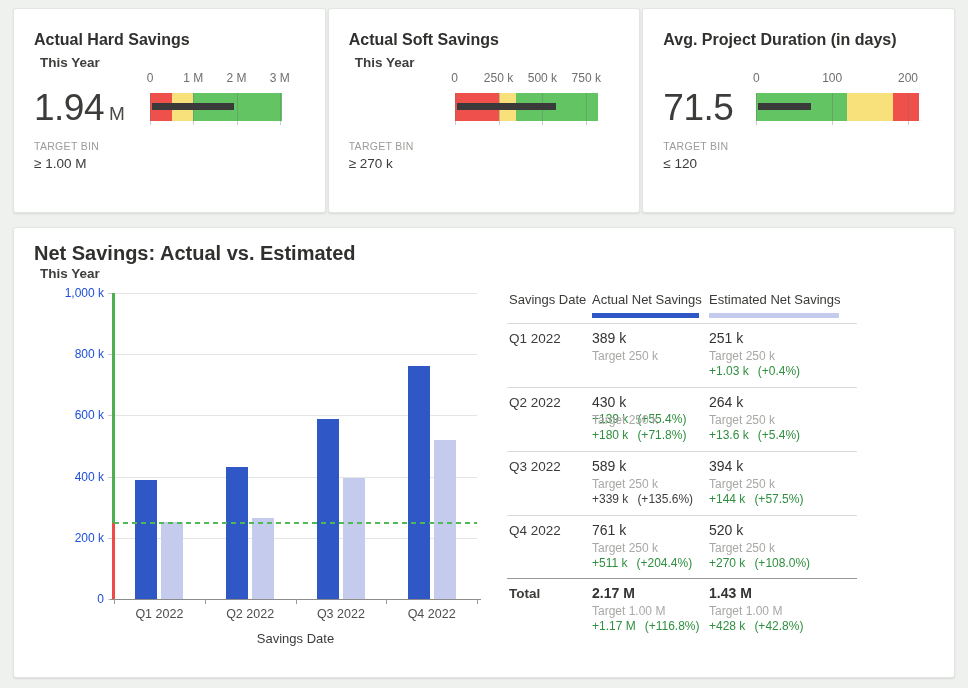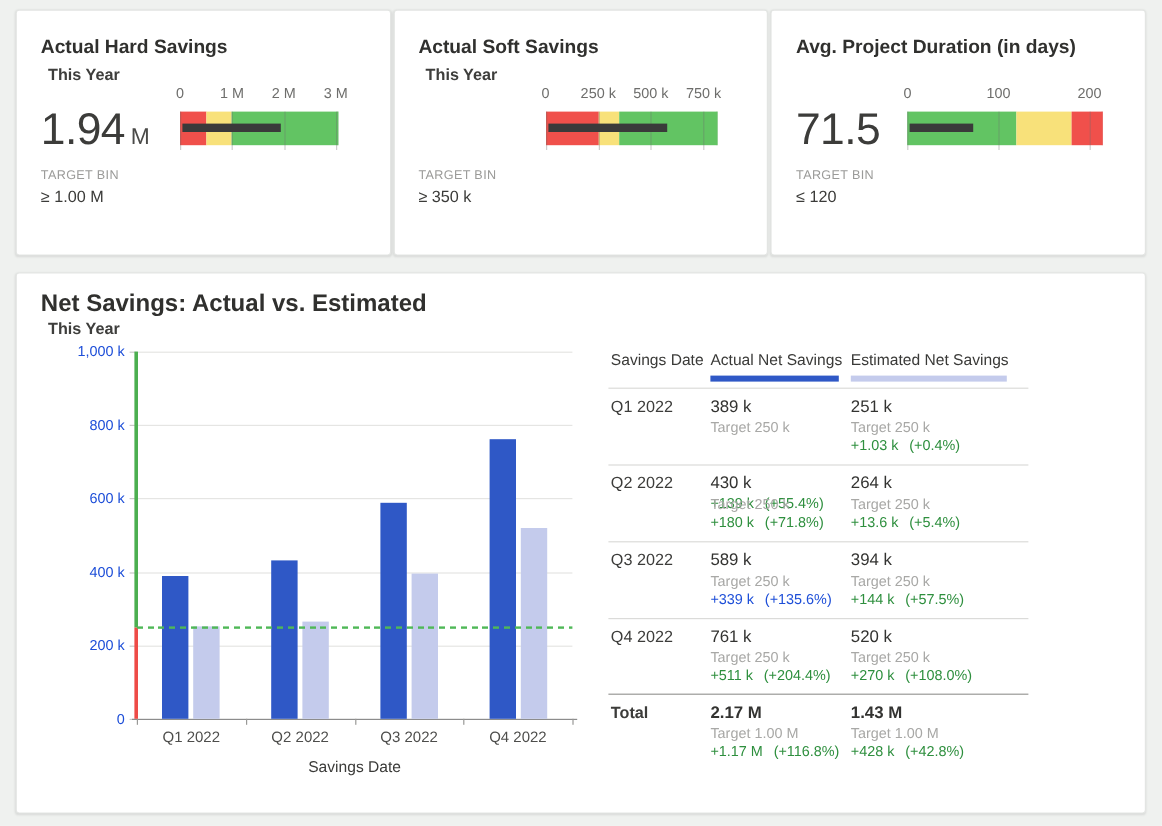--- a/index.html
+++ b/index.html
@@ -108,21 +108,21 @@
             <div class="b-seg" style="left: 43.865px; width: 17.546px; background: rgb(248, 225, 122);"></div>
             <div class="b-seg" style="left: 61.411px; width: 81.589px; background: rgb(98, 196, 99);"></div>
             <div class="b-measure" style="width: 99.7669px;"></div>
           </div>
           <div class="b-tick" style="left: 0px;"></div>
           <div class="b-tick" style="left: 43.865px;"></div>
           <div class="b-tick" style="left: 87.7301px;"></div>
           <div class="b-tick" style="left: 131.595px;"></div>
         </div>
       <div class="kpi-target-label">TARGET BIN</div>
-      <div class="kpi-target-value">≥ 350 k</div>
+      <div class="kpi-target-value">≥ 270 k</div>
     </div>
 
     <div class="card kpi-card">
       <div class="accent"></div>
       <div class="kpi-title">Avg. Project Duration (in days)</div>
       <div class="kpi-subtitle"></div>
       <div class="kpi-value">
         <span class="num">71.5</span><span class="suffix"></span>
       </div>
       <div class="bullet" style="left:113px;top:62px;width:163px;">
@@ -224,21 +224,21 @@
             <div class="t-target">Target 250 k</div>
             <div class="t-delta" style="color: rgb(46, 143, 62);"><span>+13.6 k</span><span class="pct">(+5.4%)</span></div>
           </div>
         </div>
         <div class="t-sep" style="top: 169px;"></div>
         <div class="t-row" style="top: 176px;">
           <div class="t-date">Q3 2022</div>
           <div class="t-cell" style="left: 98px;">
             <div class="t-val">589 k</div>
             <div class="t-target">Target 250 k</div>
-            <div class="t-delta" style="color: #1d4ed8;"><span>+339 k</span><span class="pct">(+135.6%)</span></div>
+            <div class="t-delta" style="color: #404040;"><span>+339 k</span><span class="pct">(+135.6%)</span></div>
           </div>
           <div class="t-cell" style="left: 215px;">
             <div class="t-val">394 k</div>
             <div class="t-target">Target 250 k</div>
             <div class="t-delta" style="color: rgb(46, 143, 62);"><span>+144 k</span><span class="pct">(+57.5%)</span></div>
           </div>
         </div>
         <div class="t-sep" style="top: 233px;"></div>
         <div class="t-row" style="top: 240px;">
           <div class="t-date">Q4 2022</div>

